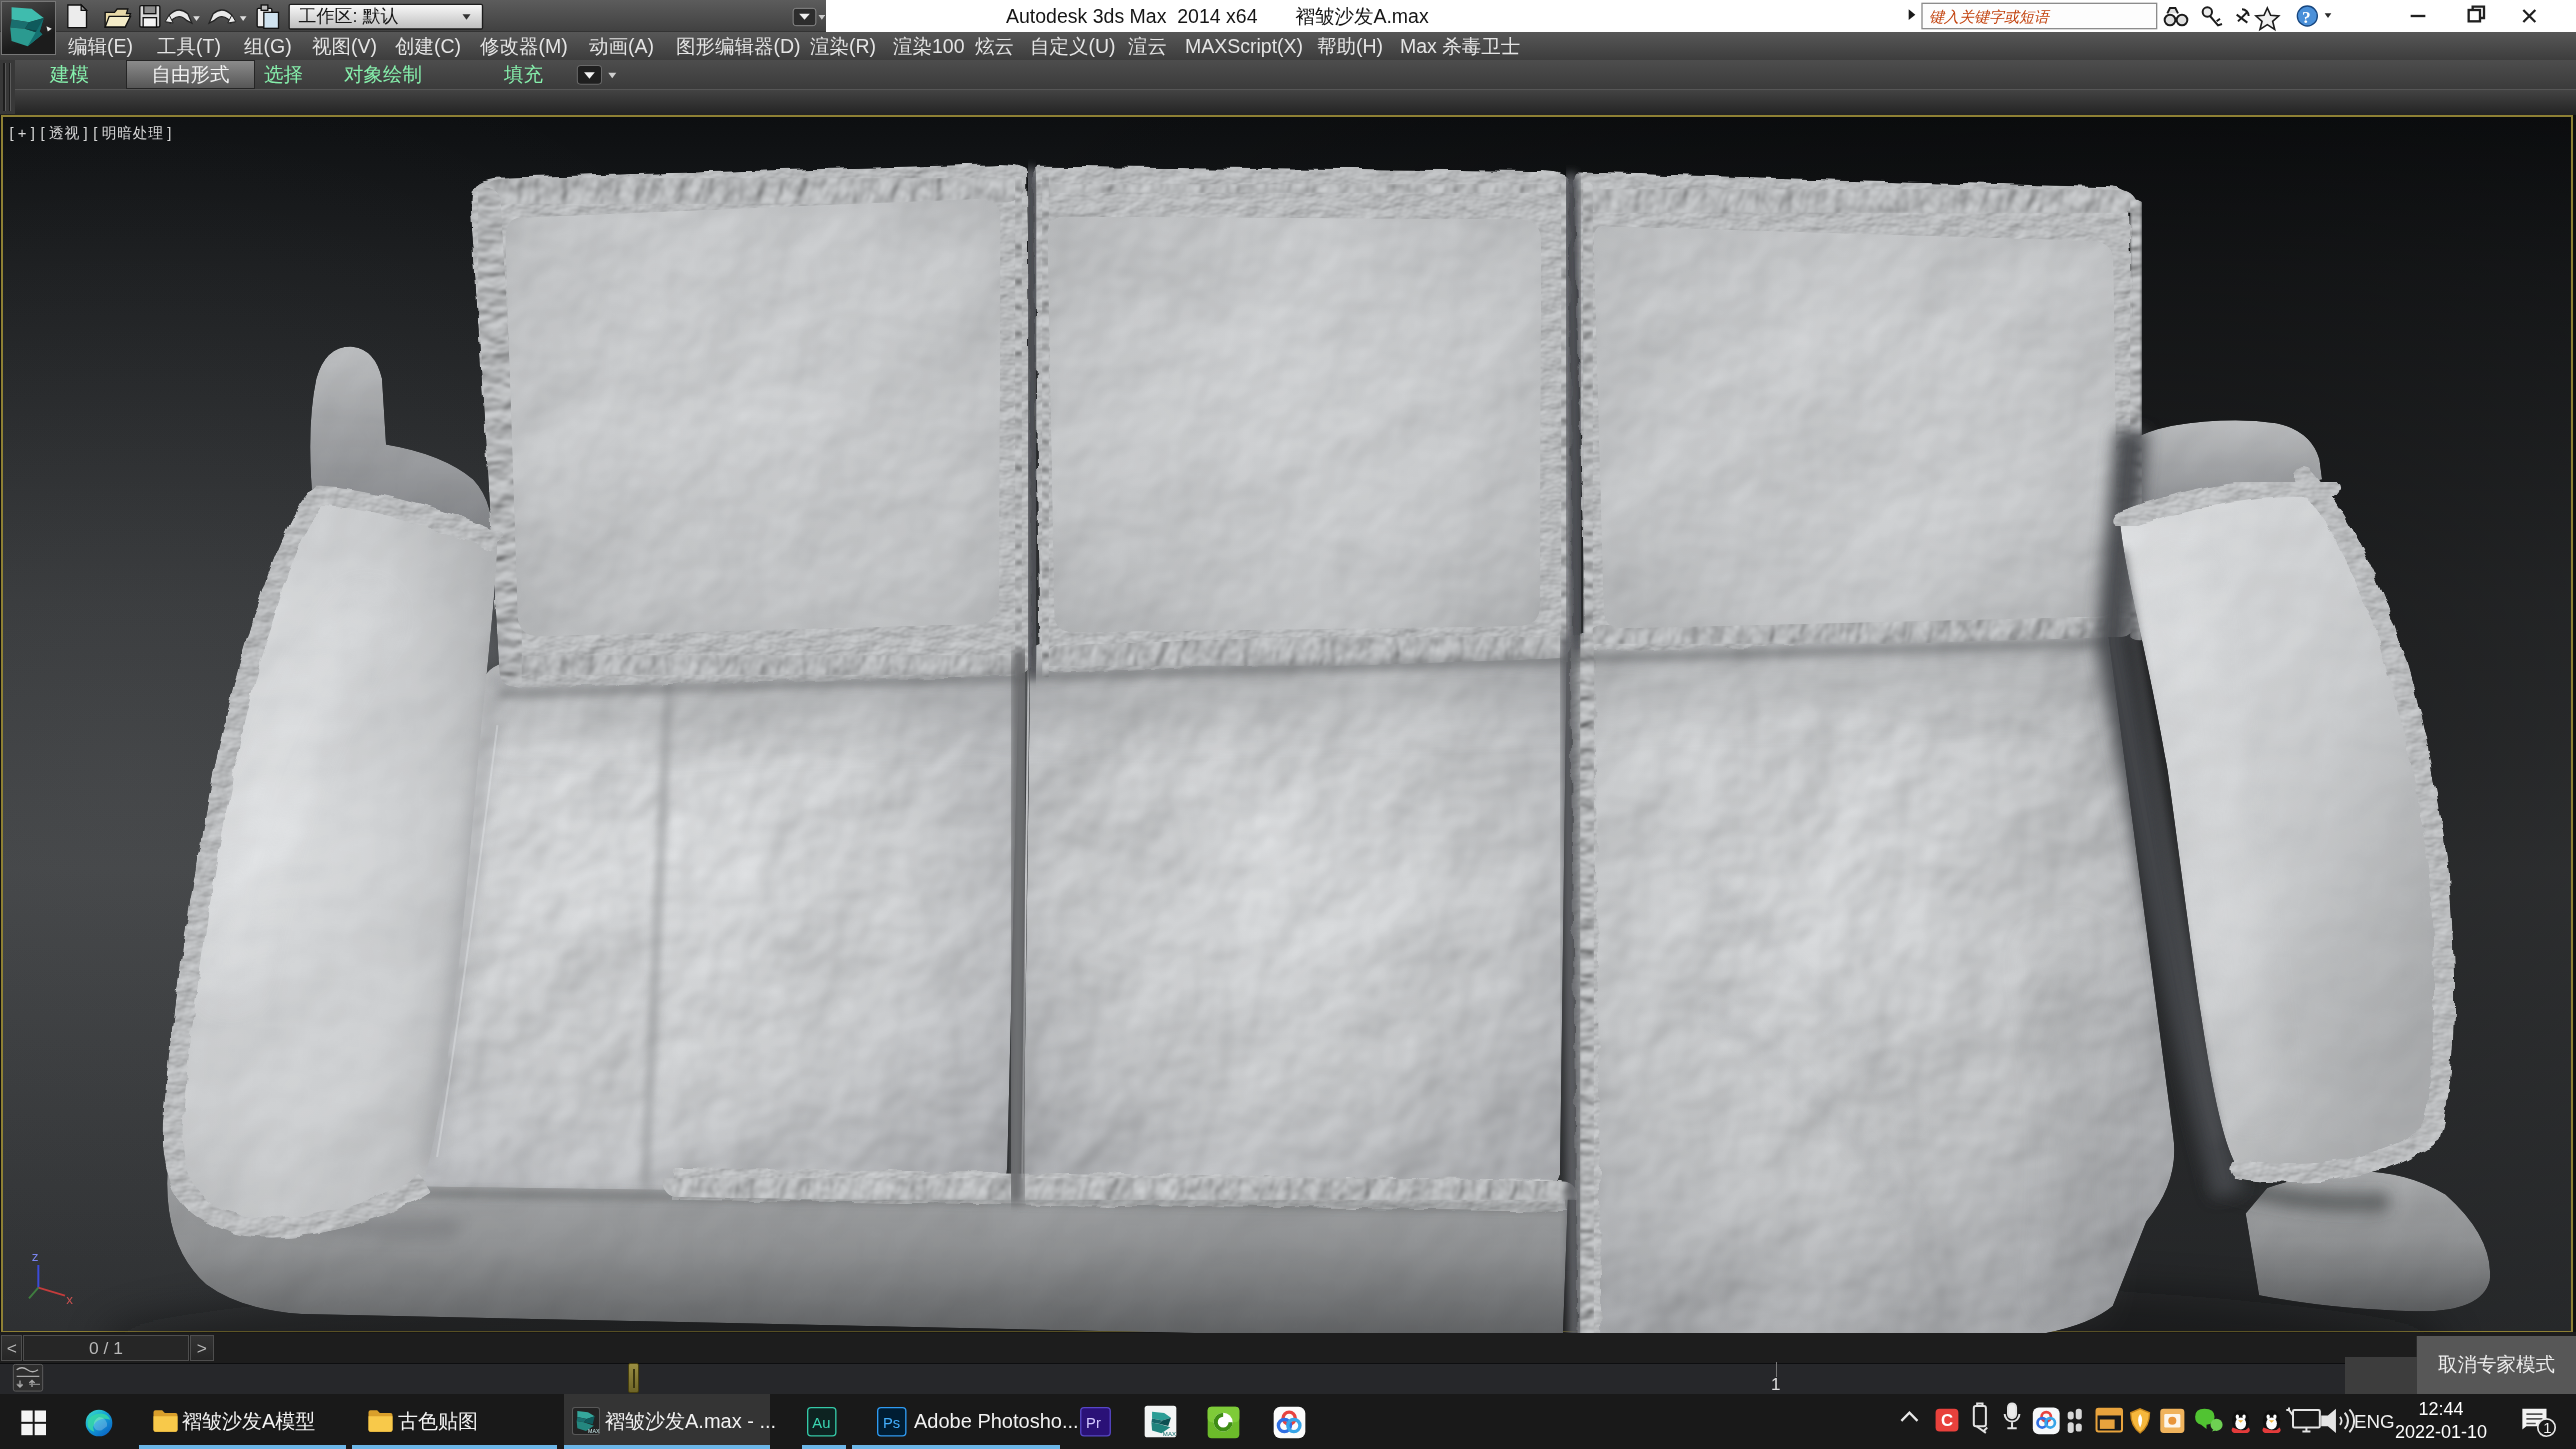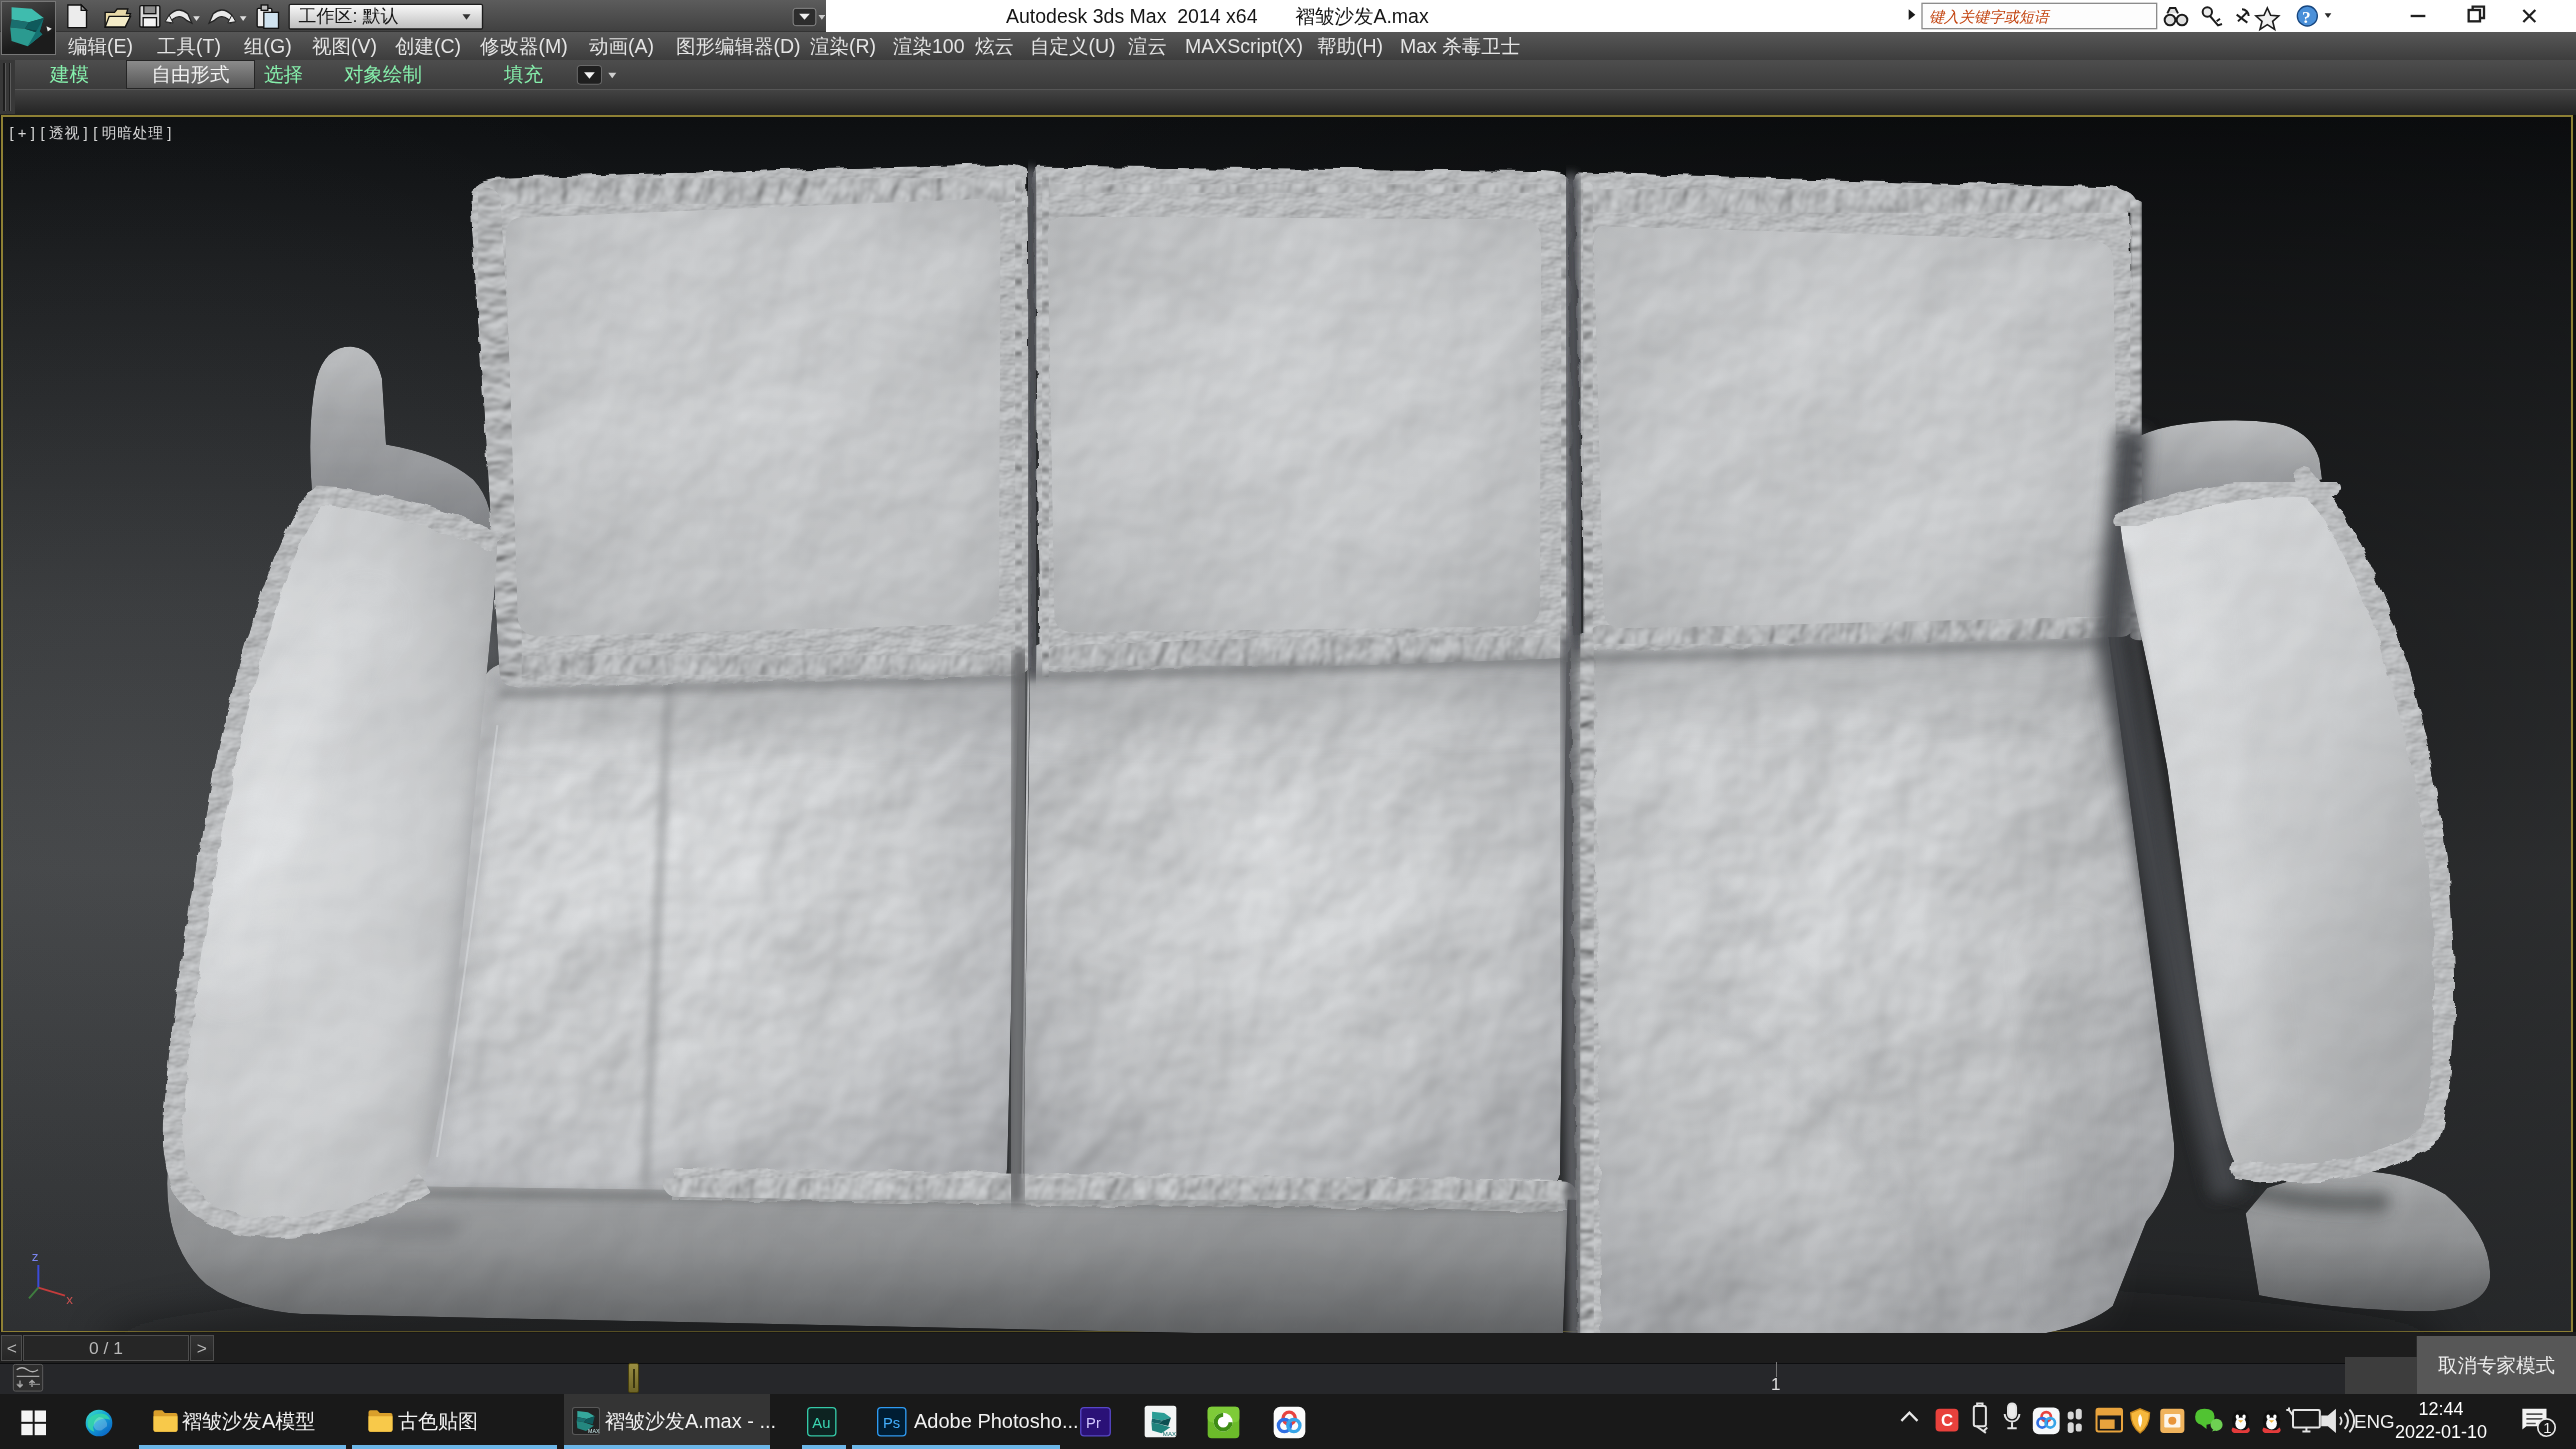--- a/index.html
+++ b/index.html
@@ -17,21 +17,21 @@
  border:0.7px solid #252525;text-align:center;line-height:27.5px;font-size:19.5px;color:#f2f2f2;margin-left:24px;}
 #ribstrip{left:0;top:89px;width:2576px;height:25.5px;background:linear-gradient(#434343,#232323);border-top:0.7px solid #565656;}
 #grip{left:0;top:60px;width:14.8px;height:54px;background:#383838;}
 #viewport{left:1.3px;top:115px;width:2572px;height:1218px;border:2px solid #8e8034;
  background:radial-gradient(ellipse 1208px 1140px at 5% 54%, rgba(234,238,242,.06), rgba(234,238,242,0) 68%),radial-gradient(ellipse 1945px 1409px at 82% 45%, rgba(0,0,0,.5), rgba(0,0,0,0) 68%),linear-gradient(#0d0f11 0%, #1a1c1e 12%, #333537 40%, #3e4042 62%, #343638 82%, #2b2d2f 100%);}
 #vplabel{left:9.4px;top:124px;font-size:14.8px;color:#d8d8d8;letter-spacing:0.7px;white-space:pre;z-index:5;}
 #status{left:0;top:1332px;width:2576px;height:62px;background:#1d1d1d;}
 .sbtn{position:absolute;background:linear-gradient(#333,#262626);border:0.7px solid #4e4e4e;color:#b9b9b9;
  text-align:center;font-size:17.4px;}
 #expertbtn{left:2416px;top:1336px;width:160px;height:58px;background:#575757;border-left:0.7px solid #2a2a2a;
- text-align:center;line-height:58px;font-size:19.5px;color:#ececec;}
+ text-align:center;line-height:58px;font-size:19.5px;color:#ececec;font-family:Liberation Serif, serif;}
 #taskbar{left:0;top:1394px;width:2576px;height:55px;background:#191919;z-index:20;}
 .tbtext{position:absolute;top:0;height:55px;line-height:55px;font-size:20px;color:#f2f2f2;white-space:pre;}
 .uline{position:absolute;top:51px;height:4px;background:#6cb6e8;}
 #clock{left:2394px;top:1398px;width:94px;text-align:center;color:#fff;font-size:18px;line-height:23px;z-index:22;}
 </style></head>
 <body>
 <div class="abs" id="viewport"></div>
 <svg class="abs" id="sofa" style="left:1.3px;top:115px;z-index:2" width="2572" height="1218" viewBox="0 0 3834 1815">
 <defs>
 <filter id="fCloth" x="-8%" y="-8%" width="116%" height="116%" color-interpolation-filters="sRGB">

